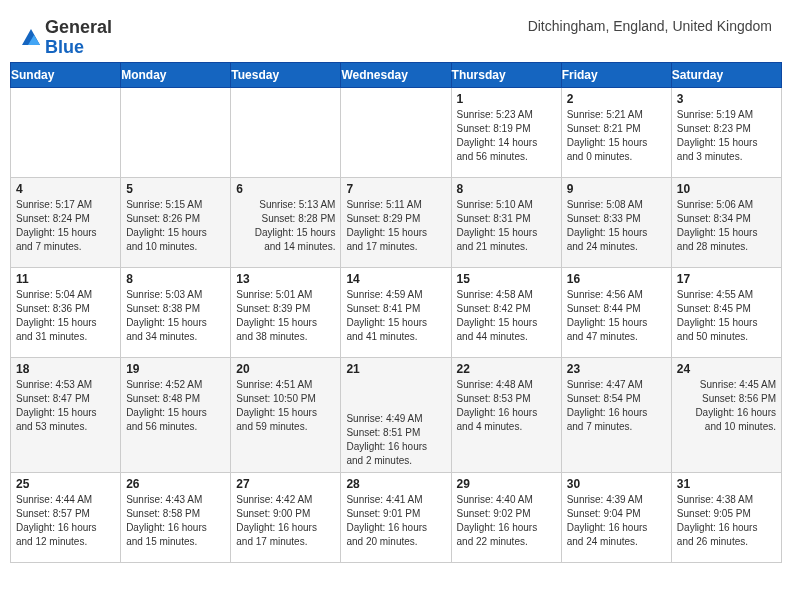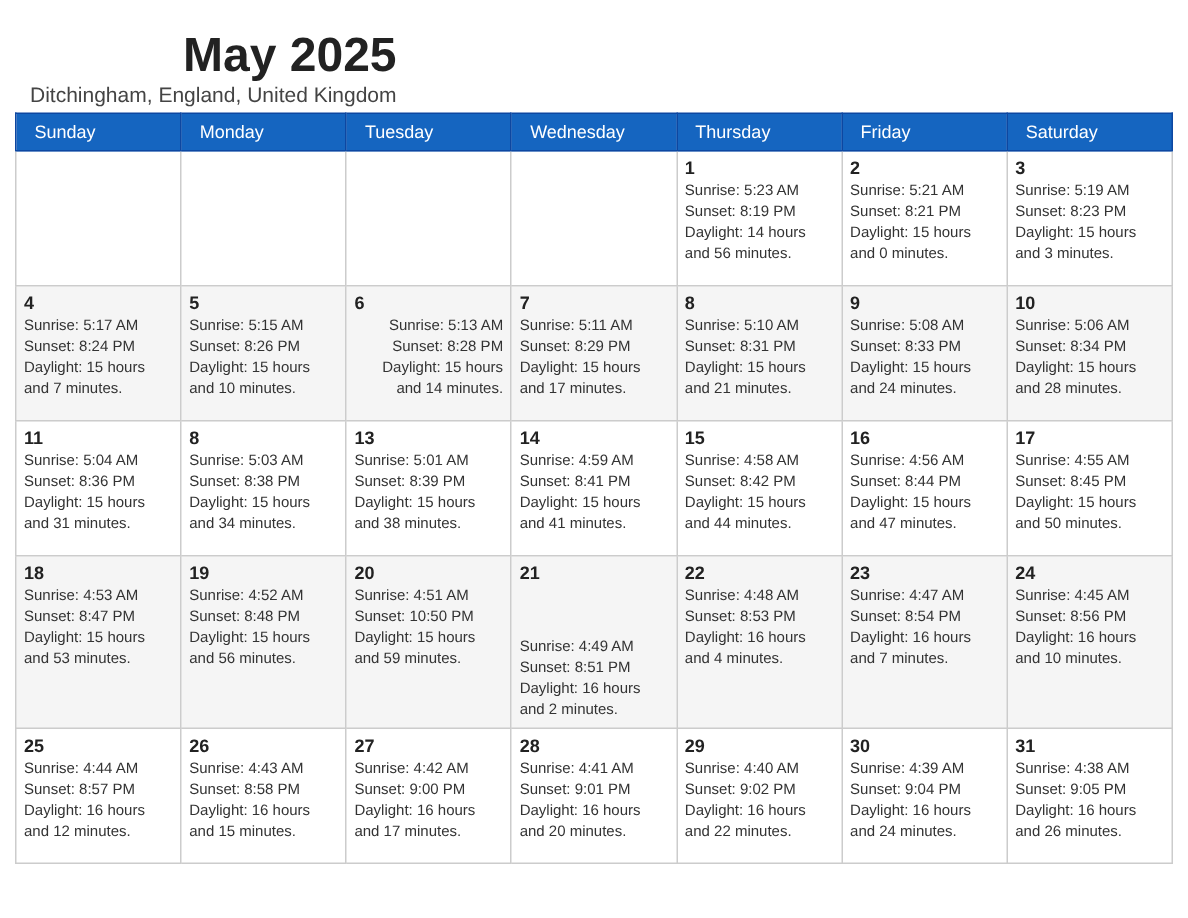--- a/index.html
+++ b/index.html
@@ -54,22 +54,22 @@
     }
     table {
       width: 100%;
       border-collapse: collapse;
       table-layout: fixed;
     }
     thead th {
       background: #1565c0;
       color: #fff;
       font-size: 12px;
-      font-weight: normal;
-      padding: 5px 12px;
+      font-weight: bold;
+      padding: 5px 0;
       text-align: left;
       border: 1px solid #0d47a1;
     }
     tbody td {
       border: 1px solid #ccc;
       vertical-align: top;
       padding: 4px 5px;
       font-size: 10px;
       color: #333;
       height: 90px;
@@ -91,22 +91,31 @@
       color: #333;
     }
     .empty-cell {
       background: #fff;
     }
   </style>
 </head>
 <body>
 
 <div class="header">
+  <div class="logo">
+    <svg class="logo-icon" viewBox="0 0 22 22">
+      <polygon points="11,2 20,18 2,18" fill="#1565c0"></polygon>
+      <polygon points="14,8 20,18 8,18" fill="#42a5f5"></polygon>
+    </svg>
+    <div class="logo-text">
+      <span class="logo-general">General</span>
+      <span class="logo-blue">Blue</span>
+    </div>
+  </div>
   <div class="title-section">
-    <div class="month-title">May 2025</div>
     <div class="location">Ditchingham, England, United Kingdom</div>
   </div>
 </div>
 
 <table>
   <thead>
     <tr>
     <th>Sunday</th>
         <th>Monday</th>
         <th>Tuesday</th>
@@ -284,21 +293,21 @@
         </td>
         <td>
           <span class="day-number">23</span>
           <div class="day-info" style="white-space: pre-line;">Sunrise: 4:47 AM
 Sunset: 8:54 PM
 Daylight: 16 hours
 and 7 minutes.</div>
         </td>
         <td>
           <span class="day-number">24</span>
-          <div class="day-info" style="white-space: pre-line;">Sunrise: 4:45 AM
+          <div class="day-info" style="white-space: pre-line; text-align: right;">Sunrise: 4:45 AM
 Sunset: 8:56 PM
 Daylight: 16 hours
 and 10 minutes.</div>
         </td>
       </tr>
       <tr>
         <td>
           <span class="day-number">25</span>
           <div class="day-info" style="white-space: pre-line;">Sunrise: 4:44 AM
 Sunset: 8:57 PM

